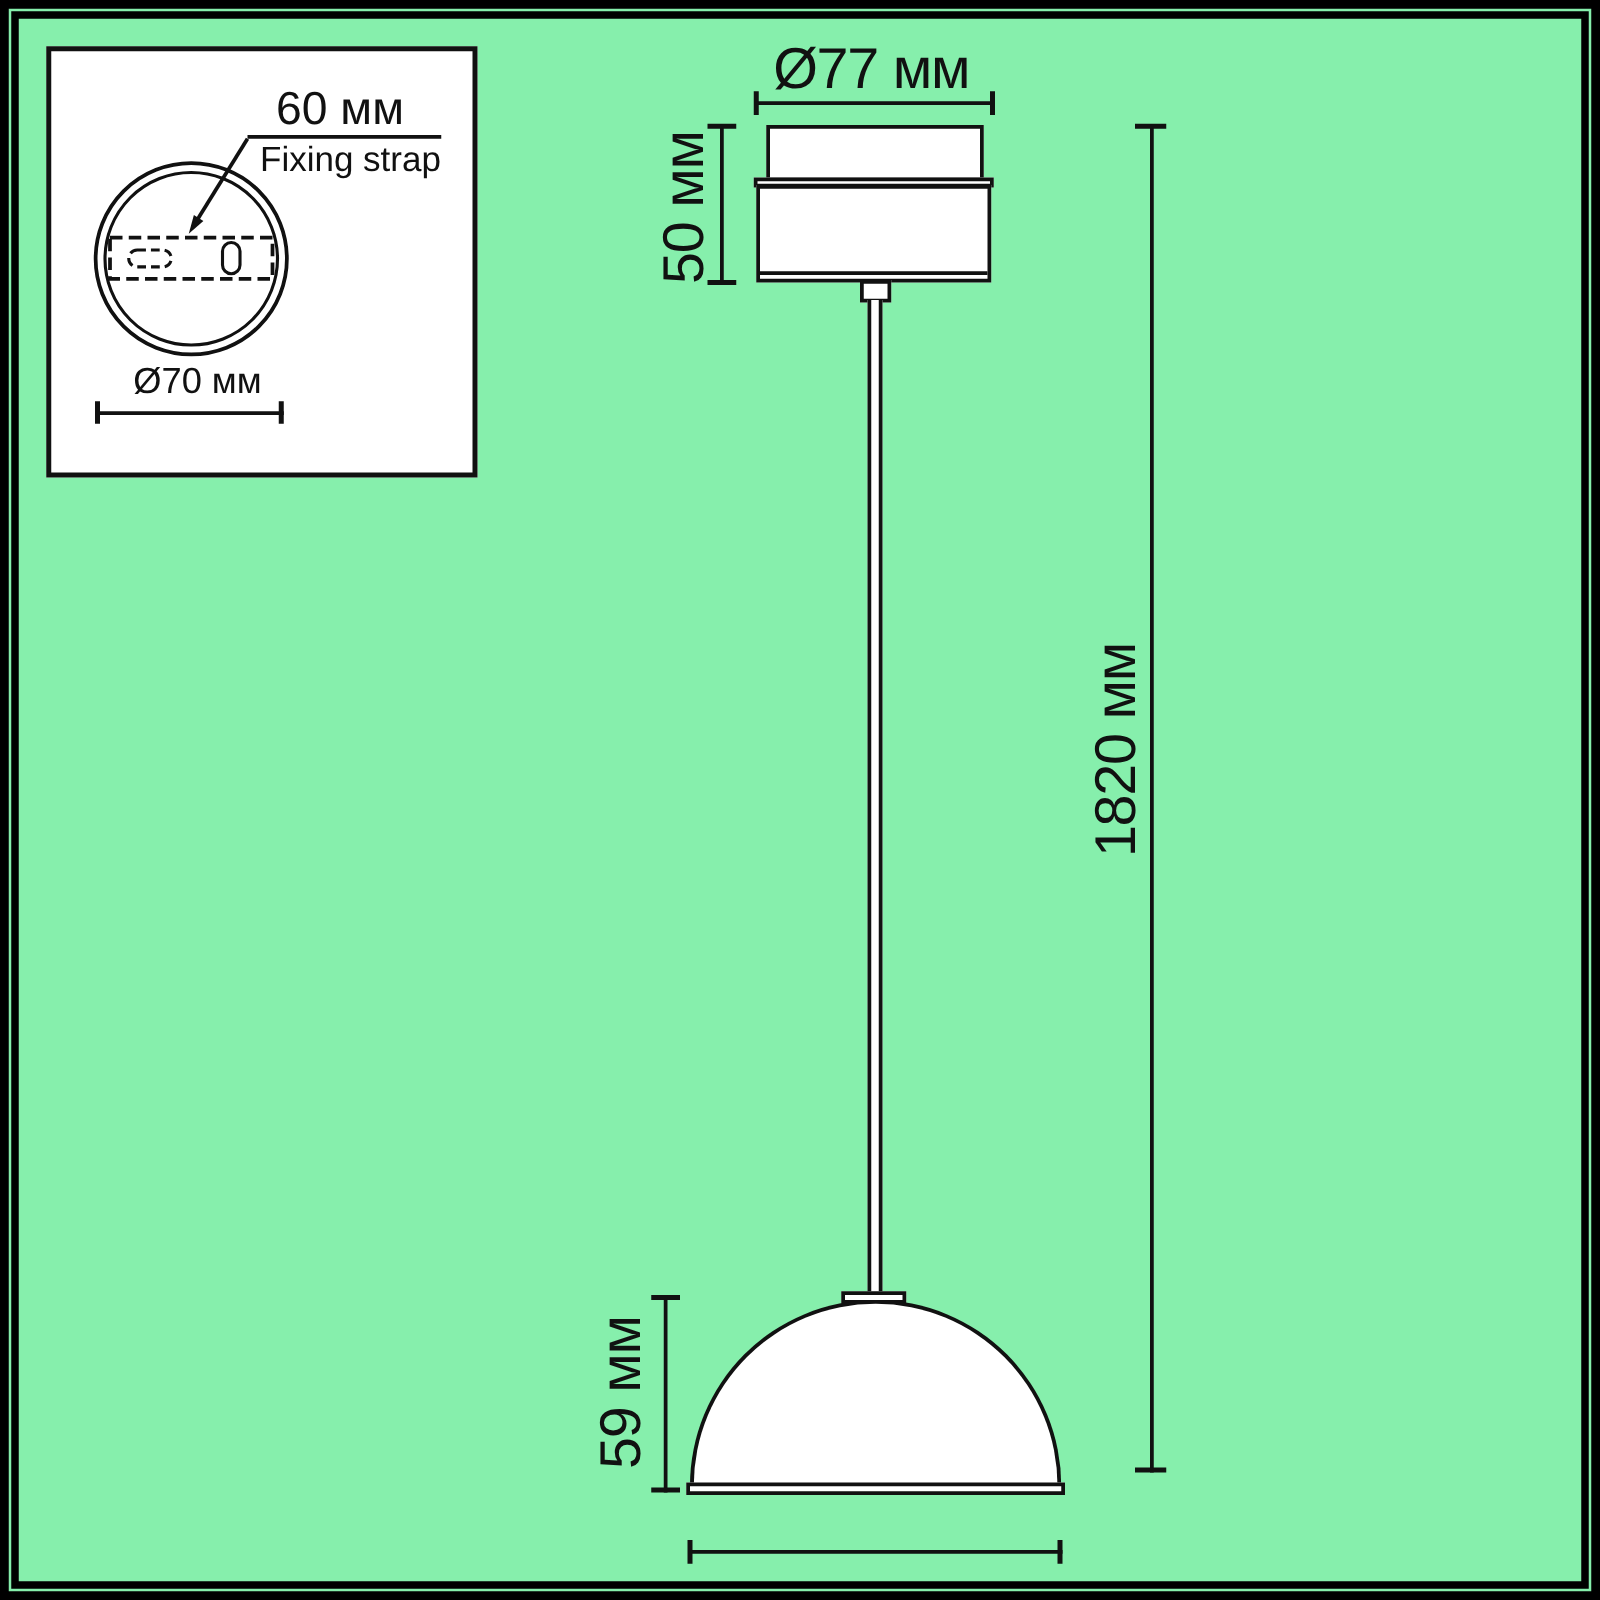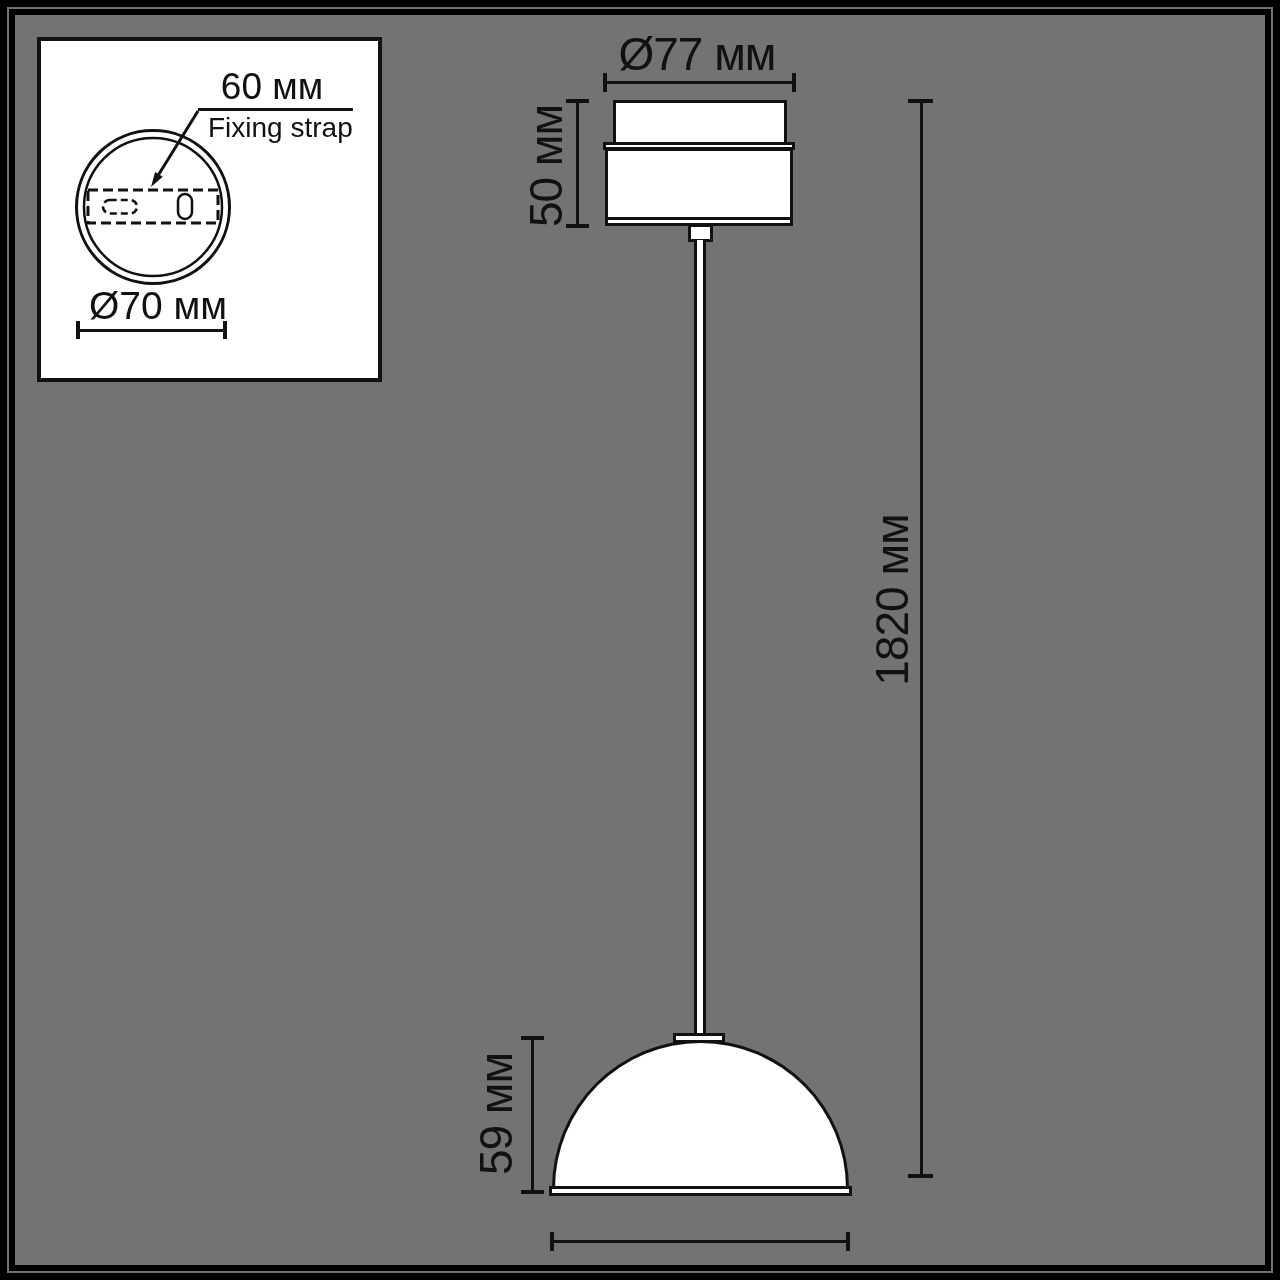--- a/index.html
+++ b/index.html
@@ -1,37 +1,37 @@
 <!DOCTYPE html>
 <html><head>
 <meta charset="utf-8">
 <style>
   html,body{margin:0;padding:0;background:#ffffff;}
   .stage{
-    position:relative;width:1280px;height:1280px;background:#737373;overflow:hidden;
+    position:relative;width:1280px;height:1280px;background:#86efac;overflow:hidden;
     font-family:"Liberation Sans","DejaVu Sans",sans-serif;color:#111;
   }
   .frame-outer{position:absolute;inset:0;border:7px solid #000;box-sizing:border-box;}
   .frame-inner{position:absolute;inset:9px;border:6px solid #000;box-sizing:border-box;}
   .box{position:absolute;box-sizing:border-box;border:3px solid #111;background:#fff;}
   .hline{position:absolute;height:3px;background:#111;}
   .vline{position:absolute;width:3px;background:#111;}
   .tickv{position:absolute;width:4px;height:19px;background:#111;}
   .tickh{position:absolute;width:23px;height:4px;background:#111;}
   .hlabel{
     position:absolute;transform:translate(-50%,-50%);
     font-size:46px;white-space:nowrap;letter-spacing:-1px;
   }
   .vlabel{
     position:absolute;transform:translate(-50%,-50%) rotate(-90deg);
     font-size:46px;white-space:nowrap;letter-spacing:-1px;
   }
   .inset-label-sm{position:absolute;font-size:28px;white-space:nowrap;text-align:center;}
   .inset-label-md{position:absolute;transform:translate(-50%,-50%);font-size:37px;white-space:nowrap;}
-  .inset-label-70{position:absolute;transform:translate(-50%,-50%);font-size:39px;white-space:nowrap;}
+  .inset-label-70{position:absolute;transform:translate(-50%,-50%);font-size:29px;white-space:nowrap;}
   svg{position:absolute;}
 </style>
 </head>
 <body>
 
 <div class="stage">
 
   <div class="frame-outer"></div>
   <div class="frame-inner"></div>
 

